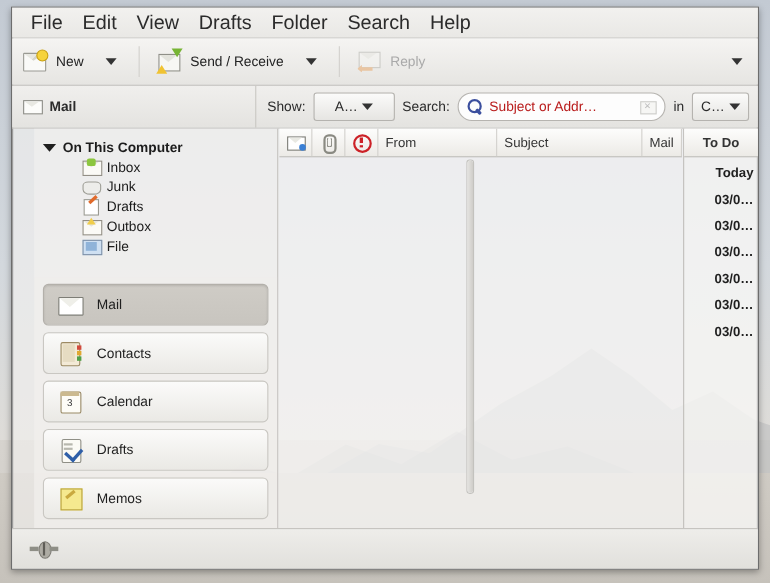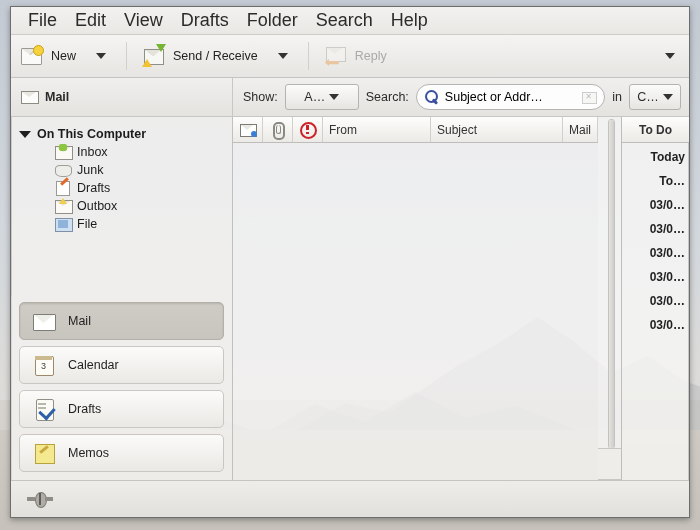--- a/index.html
+++ b/index.html
@@ -202,42 +202,42 @@
     flex: 1; height: 26px;
     border: 1px solid #b6b4b0;
     border-radius: 13px;
     background: #fdfdfd;
     display:flex; align-items:center;
     padding: 0 8px;
     gap: 6px;
     box-sizing: border-box;
     min-width: 0;
   }
-  .search-ph { flex:1; font-size:12.5px; color:#000000; white-space:nowrap; overflow:hidden; text-overflow: ellipsis;}
+  .search-ph { flex:1; font-size:12.5px; color:#b91c1c; white-space:nowrap; overflow:hidden; text-overflow: ellipsis;}
   .ico-search { width:14px;height:14px; flex:none;}
   .ico-search .ring {
     position:absolute;left:0;top:0;width:9px;height:9px;border-radius:50%;
     border:2px solid #3b4f9e;
   }
   .ico-search .hand {
     position:absolute;left:8px;top:8px;width:6px;height:2.5px;background:#3b4f9e;
     transform:rotate(45deg); transform-origin: left center; border-radius:1px;
   }
   .ico-clear { width:14px;height:11px;flex:none; opacity:.42;}
   .ico-clear .cb{
     position:absolute;left:0;top:0;width:13px;height:10px;
     border:1px solid #8c8c85;background:#eeeeea;
   }
   .ico-clear .cx{
     position:absolute;left:3px;top:2px;font-size:8px;color:#666;line-height:6px;
   }
 
   
   .main {
-    flex: 1; display: flex; min-height: 0; position: relative;
+    flex: 1; display: flex; min-height: 0; position: relative; margin-left: 20px;
   }
 
   
   .leftpane {
     width: 222px; flex: 0 0 222px;
     display:flex; flex-direction: column;
     border-right: 1px solid #c2c0bc;
     background: rgba(244,243,241,0.55);
     box-sizing: border-box;
     min-height: 0;
@@ -305,23 +305,24 @@
   .swico .caln{position:absolute;left:0;top:7px;width:23px;text-align:center;font-size:9px;color:#444;font-family:"Liberation Sans",sans-serif;}
   .swico .clip{position:absolute;left:4px;top:1px;width:16px;height:20px;background:#fbfaf5;border:1px solid #8f8f86;border-radius:2px;}
   .swico .clipline{position:absolute;left:6px;width:8px;height:1.5px;background:#b7b7ae;}
   .swico .check{position:absolute;left:8px;top:8px;width:11px;height:8px;
     border-left:3px solid #2f5fa8;border-bottom:3px solid #2f5fa8;transform:rotate(-48deg);}
   .swico .memo{position:absolute;left:3px;top:2px;width:18px;height:18px;background:#f5e98f;border:1px solid #b8a23c;}
   .swico .memop{position:absolute;left:7px;top:6px;width:10px;height:3px;background:#c9a93f;transform:rotate(-40deg);}
 
   
   .midpane {
-    flex: 1; display:flex; flex-direction: row; min-width: 0;
+    flex: 1; display:flex; flex-direction: column; min-width: 0;
     background: rgba(255,255,255,0.30);
     position: relative;
+    align-items: center;
   }
   .collist {
     height: 25px; flex: 0 0 25px;
     display:flex; align-items:stretch;
     background: linear-gradient(to bottom,#fdfdfc,#eceae6);
     border-bottom: 1px solid #bfbdb9;
   }
   .col {
     display:flex; align-items:center;
     border-right: 1px solid #d2d0cc;
@@ -567,20 +568,30 @@
       <div class="switcher">
         <div class="sw-btn active">
           <span class="ico swico">
             <span class="env"></span>
               <span class="envf"></span>
           </span>
           <span>Mail</span>
         </div>
         <div class="sw-btn">
           <span class="ico swico">
+            <span class="bk"></span>
+              <span class="bk2"></span>
+            <span class="tab1"></span>
+              <span class="tab2"></span>
+              <span class="tab3"></span>
+          </span>
+          <span>Contacts</span>
+        </div>
+        <div class="sw-btn">
+          <span class="ico swico">
             <span class="cal"></span>
               <span class="calbar"></span>
             <span class="caln">3</span>
           </span>
           <span>Calendar</span>
         </div>
         <div class="sw-btn">
           <span class="ico swico">
             <span class="clip"></span>
             <span class="clipline" style="top:5px"></span>
@@ -631,21 +642,20 @@
           <div class="thumb"></div>
         </div>
         <div class="preview"></div>
       </div>
     </div>
 
     <div class="rightpane">
       <div class="todo-head">To Do</div>
       <div class="todo-list">
         <div class="todo-row">Today</div>
-        <div class="todo-row">To…</div>
         <div class="todo-row">03/0…</div>
         <div class="todo-row">03/0…</div>
         <div class="todo-row">03/0…</div>
         <div class="todo-row">03/0…</div>
         <div class="todo-row">03/0…</div>
         <div class="todo-row">03/0…</div>
       </div>
     </div>
   </div>
 

